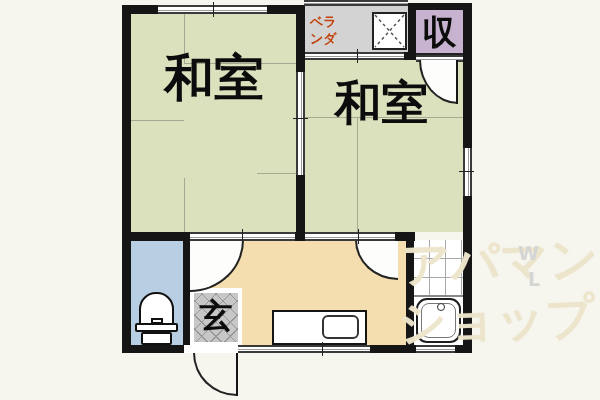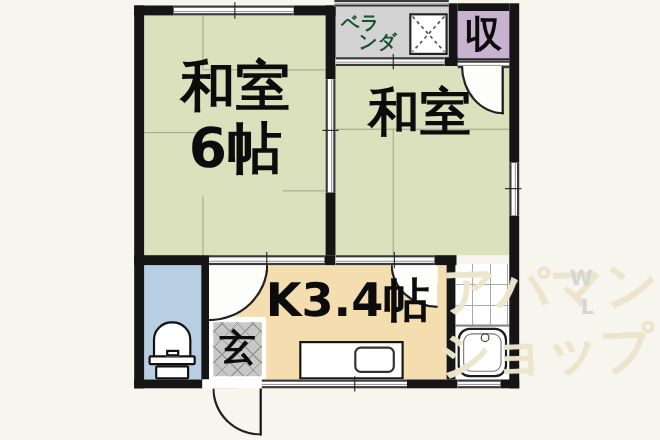--- a/index.html
+++ b/index.html
@@ -127,32 +127,30 @@
   <div class="tick" style="left:213px;top:2px;width:1px;height:15px;z-index:6;"></div>
   <div class="tick" style="left:357px;top:49px;width:1px;height:14px;z-index:6;"></div>
   <div class="tick" style="left:242px;top:229px;width:1px;height:15px;z-index:6;"></div>
   <div class="tick" style="left:358px;top:229px;width:1px;height:15px;z-index:6;"></div>
   <div class="tick" style="left:322px;top:342px;width:1px;height:14px;z-index:6;"></div>
   <div class="tick" style="left:459px;top:171px;width:15px;height:1px;z-index:6;"></div>
   <div class="tick" style="left:293px;top:118px;width:15px;height:1px;z-index:6;"></div>
 
   <div class="lbl" style="left:131px;top:50px;width:166px;font-size:50px;font-weight:600;line-height:57px;">
     <div>和室</div>
-    <div>6帖</div>
   </div>
 
   <div class="lbl" style="left:300px;top:74px;width:163px;font-size:47px;font-weight:600;line-height:58px;">
     <div>和室</div>
   </div>
 
-  <div class="lbl" style="left:216px;top:248px;width:200px;font-size:42px;font-weight:600;line-height:50px;">K3.4帖</div>
 
-  <div class="lbl" style="left:310px;top:13px;width:62px;font-size:17px;font-weight:600;line-height:17px;text-align:left;color:#14532d;">
+  <div class="lbl" style="left:310px;top:13px;width:62px;font-size:13px;font-weight:600;line-height:17px;text-align:left;color:#c2410c;">
     <div>ベラ</div>
-    <div style="margin-left:16px;font-family:Liberation Serif, serif;">ンダ</div>
+    <div style="">ンダ</div>
   </div>
 
   <div class="lbl" style="left:416px;top:13px;width:47px;font-size:34px;font-weight:600;line-height:38px;">収</div>
 
   <div class="lbl" style="left:190px;top:298px;width:52px;font-size:33px;font-weight:600;line-height:36px;">玄</div>
 
   <div class="wm" style="left:402px;top:230px;font-size:48px;transform:rotate(-2deg);">アパマン</div>
   <div class="wm" style="left:398px;top:288px;font-size:48px;transform:rotate(-2deg);">ショップ</div>
   <div class="wm-small" style="left:518px;top:242px;font-size:19px;">W</div>
   <div class="wm-small" style="left:528px;top:268px;font-size:19px;">L</div>

